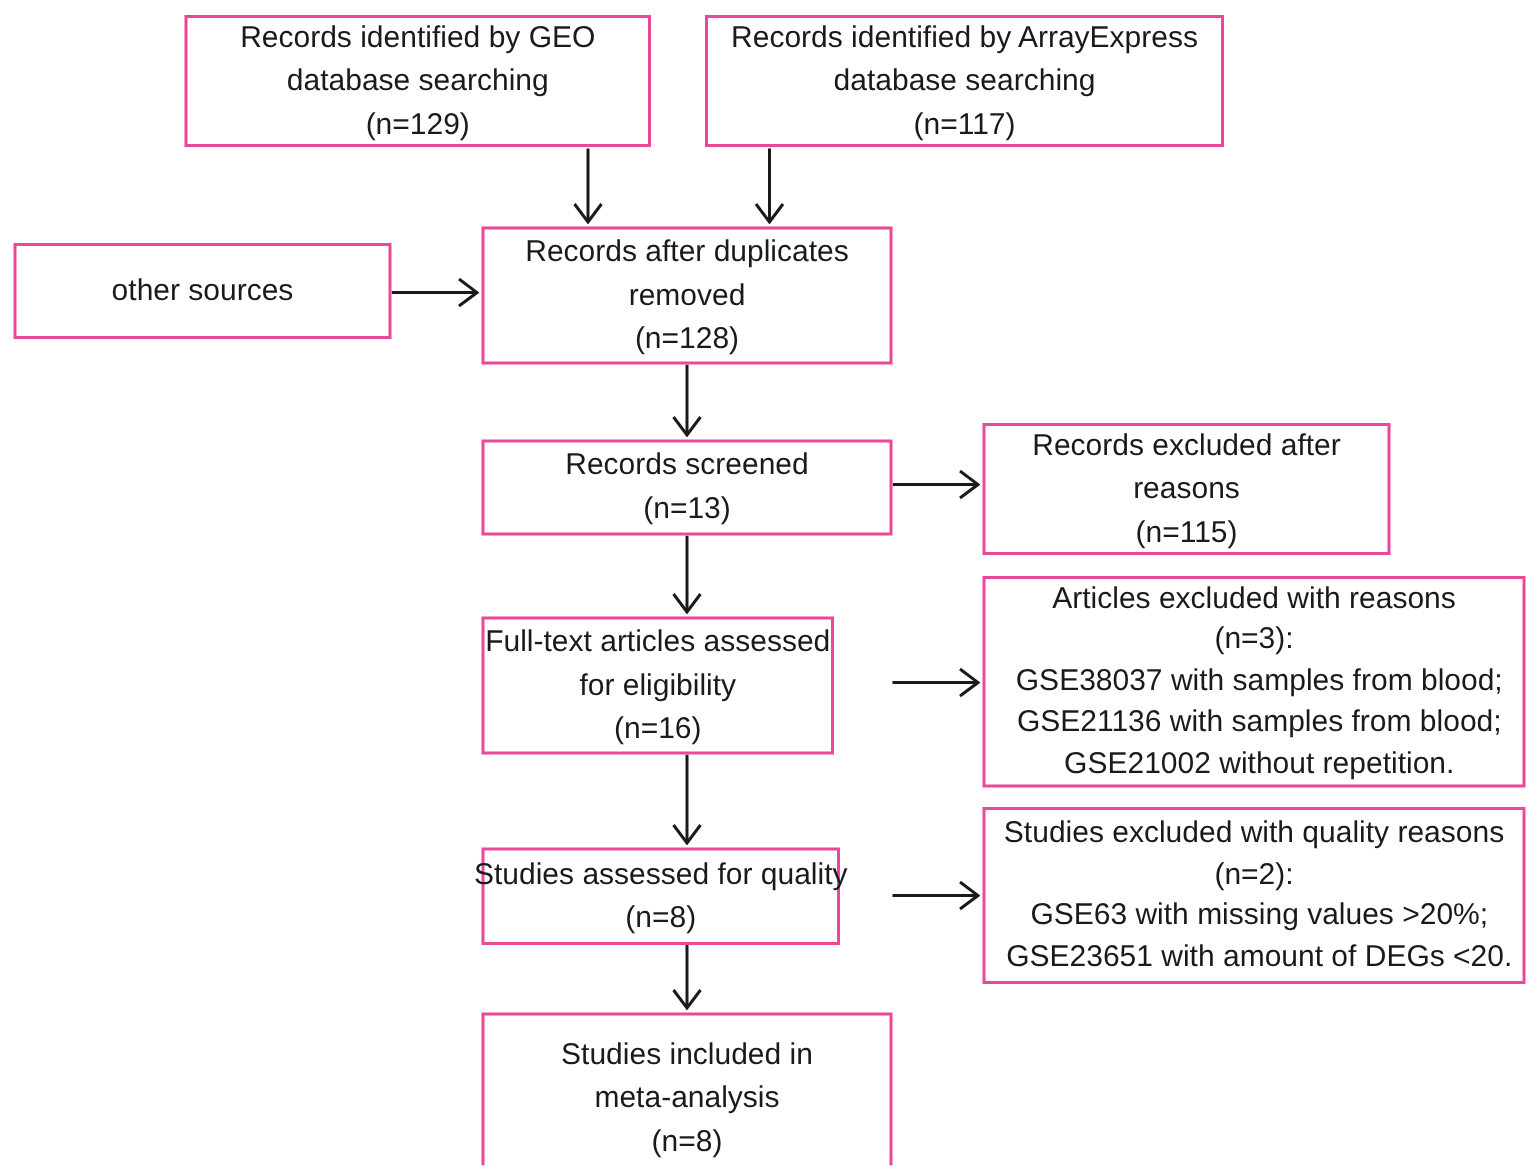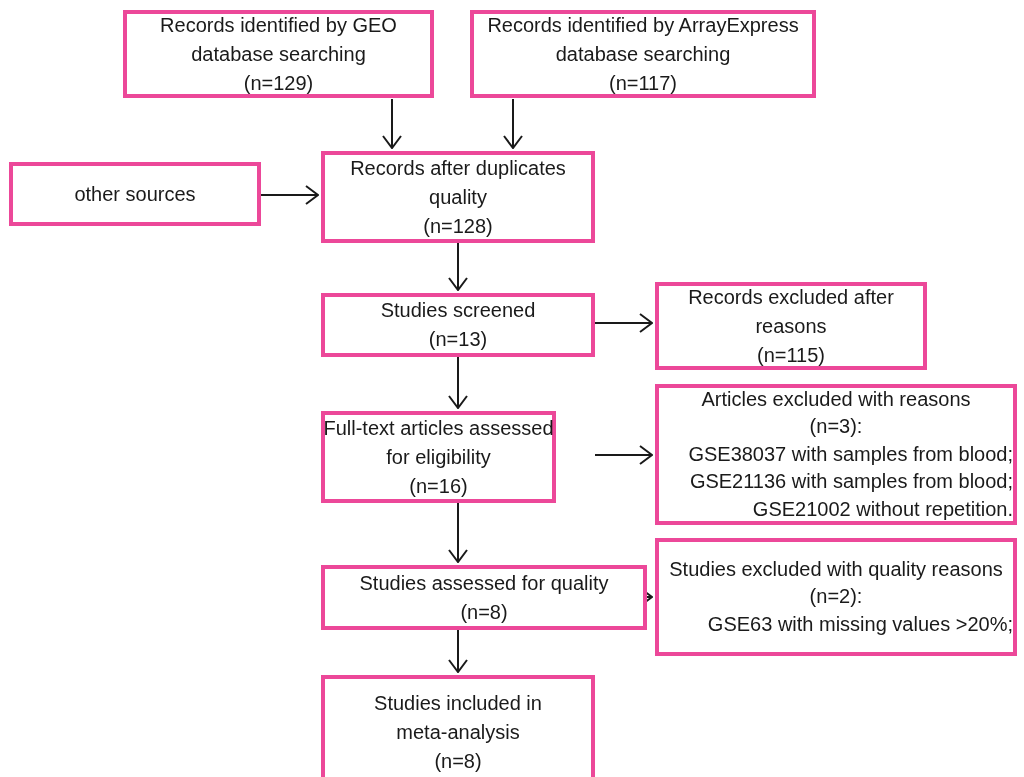--- a/index.html
+++ b/index.html
@@ -8,45 +8,45 @@
     width: 1024px;
     height: 777px;
     background: #ffffff;
     font-family: "Liberation Sans", sans-serif;
     color: #1a1a1a;
     overflow: hidden;
   }
   .box {
     position: absolute;
     background: #ffffff;
-    border: 4px solid #ec4899;
+    border: 2px solid #ec4899;
     box-sizing: border-box;
     display: flex;
     flex-direction: column;
     justify-content: center;
     align-items: center;
     text-align: center;
     font-size: 20px;
     line-height: 29px;
   }
   .box .ln { white-space: nowrap; }
   .box.detail { align-items: stretch; }
   .box.detail .ln.c { text-align: center; }
-  .box.detail .ln.l { text-align: right; padding-left: 7px; }
+  .box.detail .ln.l { text-align: center; padding-left: 7px; }
 
   
   .b-geo      { left: 123px; top: 10px;  width: 311px; height: 88px; }
   .b-array    { left: 470px; top: 10px;  width: 346px; height: 88px; }
   .b-other    { left: 9px;   top: 162px; width: 252px; height: 64px; }
   .b-dup      { left: 321px; top: 151px; width: 274px; height: 92px; }
   .b-screen   { left: 321px; top: 293px; width: 274px; height: 64px; }
   .b-recexcl  { left: 655px; top: 282px; width: 272px; height: 88px; }
   .b-fulltext { left: 321px; top: 411px; width: 235px; height: 92px; }
   .b-artexcl  { left: 655px; top: 384px; width: 362px; height: 141px; line-height: 27.5px; }
-  .b-quality  { left: 321px; top: 565px; width: 326px; height: 65px; }
+  .b-quality  { left: 321px; top: 565px; width: 239px; height: 65px; }
   .b-studexcl { left: 655px; top: 538px; width: 362px; height: 118px; line-height: 27.5px; }
   .b-included { left: 321px; top: 675px; width: 274px; height: 115px; }
 
   svg.arrows {
     position: absolute;
     left: 0; top: 0;
     width: 1024px; height: 777px;
     pointer-events: none;
   }
 </style>
@@ -84,26 +84,26 @@
     <div class="ln">database searching</div>
     <div class="ln">(n=117)</div>
   </div>
 
   <div class="box b-other">
     <div class="ln">other sources</div>
   </div>
 
   <div class="box b-dup">
     <div class="ln">Records after duplicates</div>
-    <div class="ln">quality</div>
+    <div class="ln">removed</div>
     <div class="ln">(n=128)</div>
   </div>
 
   <div class="box b-screen">
-    <div class="ln">Studies screened</div>
+    <div class="ln">Records screened</div>
     <div class="ln">(n=13)</div>
   </div>
 
   <div class="box b-recexcl">
     <div class="ln">Records excluded after</div>
     <div class="ln">reasons</div>
     <div class="ln">(n=115)</div>
   </div>
 
   <div class="box b-fulltext">
@@ -122,20 +122,21 @@
 
   <div class="box b-quality">
     <div class="ln">Studies assessed for quality</div>
     <div class="ln">(n=8)</div>
   </div>
 
   <div class="box detail b-studexcl">
     <div class="ln c">Studies excluded with quality reasons</div>
     <div class="ln c">(n=2):</div>
     <div class="ln l">GSE63 with missing values &gt;20%;</div>
+    <div class="ln l">GSE23651 with amount of DEGs &lt;20.</div>
   </div>
 
   <div class="box b-included">
     <div class="ln">Studies included in</div>
     <div class="ln">meta-analysis</div>
     <div class="ln">(n=8)</div>
   </div>
 
 </div>
 

